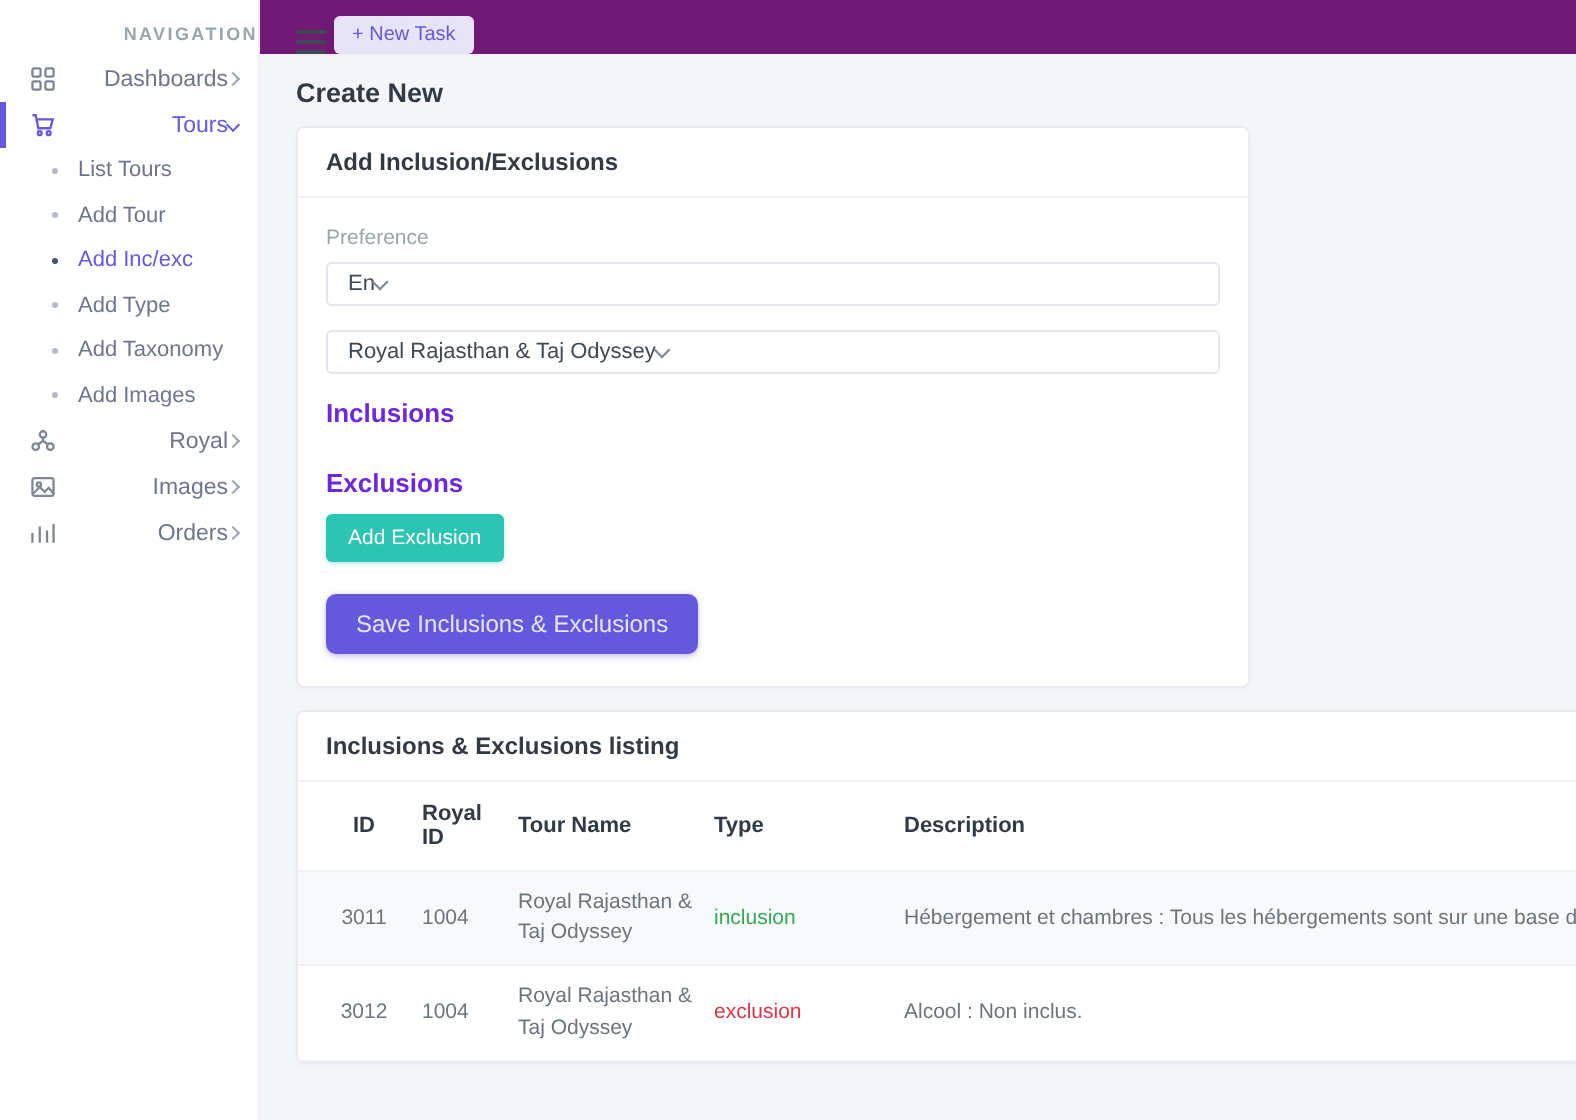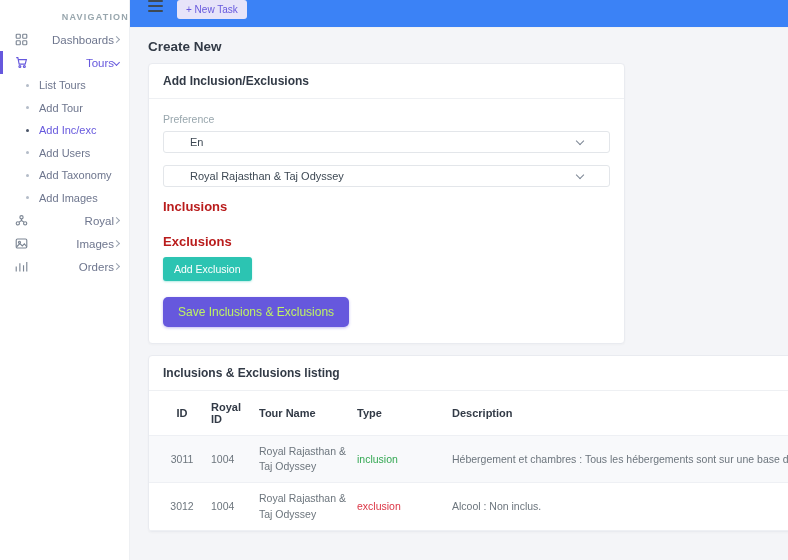--- a/index.html
+++ b/index.html
@@ -36,21 +36,21 @@
   .side-child .dot{ width:3px; height:3px; border-radius:50%; background:#b4bcc8; margin-right:10px; }
   .side-child.active{ color:#6658dd; }
   .side-child.active .dot{ background:#4a5568; }
   .chev{ width:5px; height:5px; border-right:1.4px solid #9aa3b0; border-bottom:1.4px solid #9aa3b0; display:inline-block; }
   .chev.right{ transform:rotate(-45deg); }
   .chev.down{ transform:rotate(45deg); }
   .side-item.active .chev{ border-color:#6658dd; }
   
   .topbar{
     position:absolute; left:130px; top:0; width:658px; height:28px;
-    background:#3b82f6; display:flex; align-items:flex-start; padding-left:18px; gap:14px;
+    background:#701a75; display:flex; align-items:flex-end; padding-left:18px; gap:4px;
     border-bottom:1px solid #f0f1f4;
   }
   .hamburger{ display:flex; flex-direction:column; gap:3px; cursor:pointer; }
   .hamburger span{ width:15px; height:2px; background:#3e4954; border-radius:1px; display:block; }
   .new-task-btn{
     background:#e7e4f9; color:#6658dd; border:none; border-radius:3px;
     font-size:10px; padding:4px 9px; cursor:pointer; font-family:inherit;
   }
   
   .main{
@@ -64,34 +64,34 @@
   }
   .card-head{
     padding:10px 14px; font-size:12px; font-weight:bold; color:#323a46;
     border-bottom:1px solid #eef0f3;
   }
   
   .form-card{ width:477px; margin-bottom:11px; }
   .form-body{ padding:12px 14px 16px 14px; }
   .field-label{ display:block; font-size:10.5px; color:#98a6ad; margin:2px 0 6px 0; }
   .select{
-    display:flex; align-items:center; justify-content:space-between;
+    display:flex; align-items:center; 
     border:1px solid #e3e6ea; border-radius:3px; background:#fff;
-    height:22px; padding:0 26px; margin-bottom:12px; cursor:pointer;
+    height:22px; padding:0 10px; margin-bottom:12px; cursor:pointer;
     font-size:11px; color:#3e4954;
   }
   .select .chev{ border-color:#7c8694; width:6px; height:6px; margin-top:-3px; }
-  .section-h{ font-size:13px; font-weight:bold; color:#b91c1c; margin:12px 0 8px 0; }
+  .section-h{ font-size:13px; font-weight:bold; color:#6d28d9; margin:12px 0 8px 0; }
   .btn-teal{
     background:#2cc4b2; color:#fff; border:none; border-radius:3px;
     font-size:10.5px; padding:6px 11px; cursor:pointer; font-family:inherit;
     box-shadow:0 1px 2px rgba(44,196,178,.35);
   }
   .btn-save{
-    background:#6658dd; color:#bef264; border:none; border-radius:5px;
+    background:#6658dd; color:#e5e5e5; border:none; border-radius:5px;
     font-size:12px; padding:8px 15px; cursor:pointer; font-family:inherit;
     margin-top:16px; box-shadow:0 1px 3px rgba(102,88,221,.4);
   }
   
   .listing-card{ width:890px; }
   table{ border-collapse:collapse; table-layout:fixed; width:100%; }
   col.c-id{ width:62px; } col.c-tourid{ width:48px; } col.c-name{ width:98px; }
   col.c-type{ width:95px; } col.c-desc{ width:auto; }
   th{
     text-align:left; font-size:11px; color:#323a46; font-weight:bold;
@@ -143,21 +143,21 @@
       <div class="side-child">
         <span class="dot"></span>
         <span>Add Tour</span>
       </div>
       <div class="side-child active">
         <span class="dot"></span>
         <span>Add Inc/exc</span>
       </div>
       <div class="side-child">
         <span class="dot"></span>
-        <span>Add Users</span>
+        <span>Add Type</span>
       </div>
       <div class="side-child">
         <span class="dot"></span>
         <span>Add Taxonomy</span>
       </div>
       <div class="side-child">
         <span class="dot"></span>
         <span>Add Images</span>
       </div>
       <div class="side-item">

